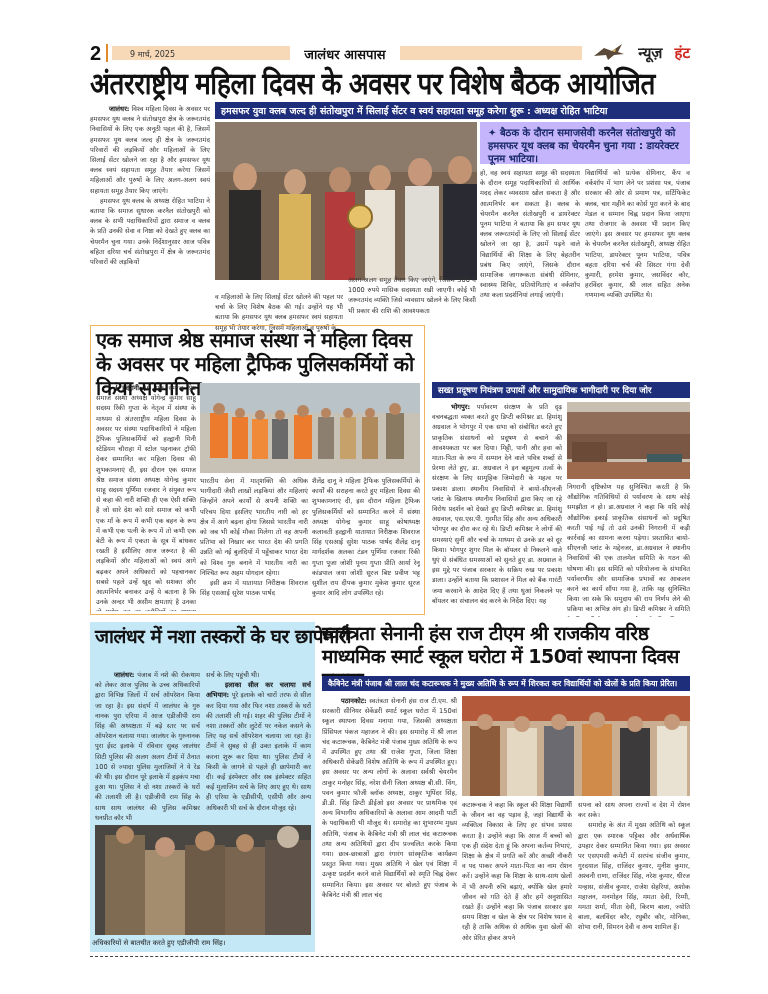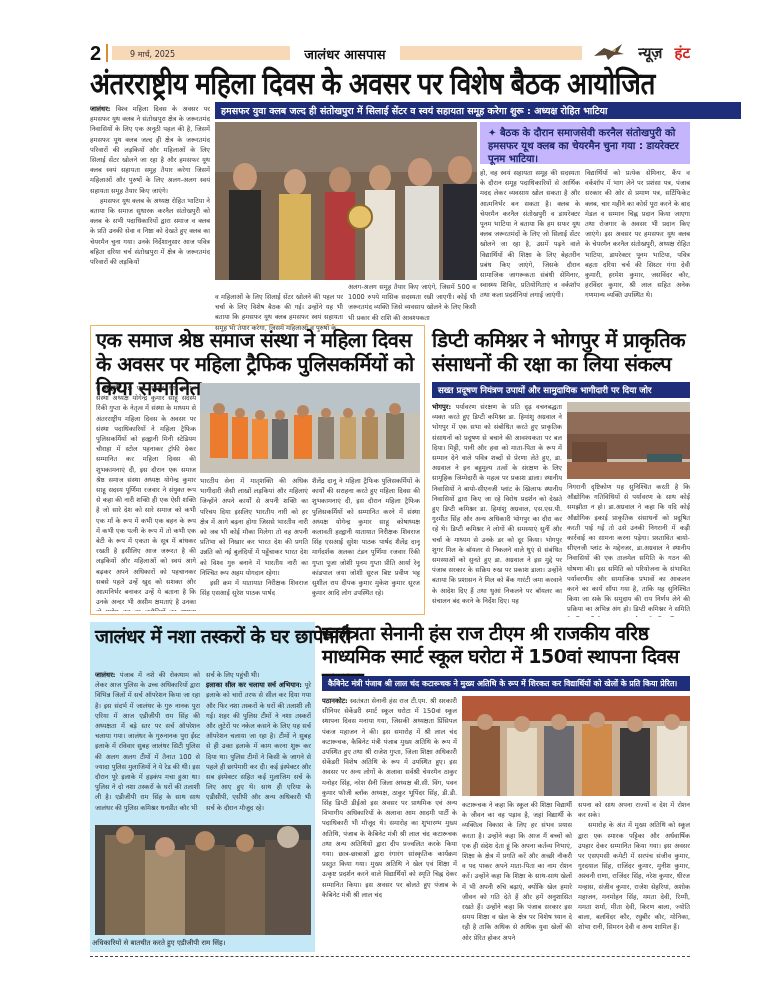--- a/index.html
+++ b/index.html
@@ -16,21 +16,21 @@
   .mh-section { position:absolute; left: 200px; top: 5px; width: 110px; text-align:center; font: bold 13px "DejaVu Sans", sans-serif; color:#111; background:#fff; }
   .mh-logo { position:absolute; right: 0; top: 0; height: 24px; display:flex; align-items:center; gap:12px; }
   .mh-logo .bird { width: 34px; height: 20px; }
   .mh-logo .n1 { font: bold 15px "DejaVu Sans", sans-serif; color:#222; }
   .mh-logo .n2 { font: bold 15px "DejaVu Sans", sans-serif; color:#d0271e; }
 
   .hl-xl { font: bold 30px "DejaVu Sans Condensed","DejaVu Sans", sans-serif; color:#111; letter-spacing:-0.5px; line-height: 36px; transform-origin: left top; }
   .hl-l { font: bold 20px "DejaVu Sans", sans-serif; color:#111; line-height: 24px; letter-spacing:-0.5px; }
   .subbar { background: #1f2e7a; color: #fff; font: bold 9.5px "DejaVu Sans", sans-serif; padding: 2px 6px; white-space: nowrap; overflow: hidden; }
   .bodytext { font: 6.6px/10.2px "DejaVu Sans", sans-serif; color:#333; text-align: justify; overflow: hidden; }
-  .bodytext b { color:#111; }
+  .bodytext b { color:#111;margin-left:19px; }
   .photo { background: linear-gradient(160deg,#6b5a4a 0%, #a58d75 30%, #c9b49a 50%, #5e4a3c 75%, #8a7662 100%); overflow:hidden; }
   .photo.orange { background: linear-gradient(180deg,#b9c6cf 0%, #d1c8b8 25%, #e7823a 45%, #efa15e 60%, #8d8d8d 80%, #b7b0a5 100%); }
   .photo.hall { background: linear-gradient(180deg,#d8d2c8 0%, #b98f6c 30%, #7a5a46 55%, #a97d5c 75%, #c0b2a2 100%); }
   .photo.police { background: linear-gradient(180deg,#3e3c3a 0%, #6d6458 30%, #8d7b63 55%, #5d5247 75%, #a19686 100%); }
   .photo.school { background: linear-gradient(180deg,#c3b29a 0%, #e6c9a4 25%, #b75f3b 45%, #d6a67a 60%, #7f6a58 85%, #bfae98 100%); }
   .caption { font: 7px "DejaVu Sans", sans-serif; color:#222; }
   .cyanbox { background:#c5e8f7; }
   .ltblue-callout { background: #c4b5fd; color:#1b2a6b; font: bold 10px/13px "DejaVu Sans", sans-serif; padding: 4px 8px; }
   .orange-border { border: 1.5px solid #f2b35e; }
   .dashed { border-top: 1px dashed #444; }
@@ -55,21 +55,21 @@
       <span class="n2">हंट</span>
     </div>
   </div>
 
   <div class="abs hl-xl" style="left:0; top:26px; width:600px; white-space:nowrap; transform: scaleX(0.87);">अंतरराष्ट्रीय महिला दिवस के अवसर पर विशेष बैठक आयोजित</div>
   <div class="abs bodytext" style="left:0; top:64px; width:120px; height:210px;">
     <b>जालंधर:</b>
     <span>विश्व महिला दिवस के अवसर पर हमसफर यूथ क्लब ने संतोखपुरा क्षेत्र के जरूरतमंद निवासियों के लिए एक अनूठी पहल की है, जिसमें हमसफर यूथ क्लब जल्द ही क्षेत्र के जरूरतमंद परिवारों की लड़कियों और महिलाओं के लिए सिलाई सेंटर खोलने जा रहा है और हमसफर यूथ क्लब स्वयं सहायता समूह तैयार करेगा जिसमें महिलाओं और पुरुषों के लिए अलग-अलग स्वयं सहायता समूह तैयार किए जाएंगे।</span><br>
     <span style="display:inline-block; width:10px;"></span><span>हमसफर यूथ क्लब के अध्यक्ष रोहित भाटिया ने बताया कि समाज सुधारक करनैल संतोखपुरी को क्लब के सभी पदाधिकारियों द्वारा समाज व क्लब के प्रति उनकी सेवा व निष्ठा को देखते हुए क्लब का चेयरमैन चुना गया। उनके निर्देशानुसार आज पवित्र बहिता दरिया चर्च संतोखपुरा में क्षेत्र के जरूरतमंद परिवारों की लड़कियों</span>
   </div>
-  <div class="abs subbar" style="left:125px; top:62px; width:526px; height:17px;">हमसफर युवा क्लब जल्द ही संतोखपुरा में सिलाई सेंटर व स्वयं सहायता समूह करेगा शुरू : अध्यक्ष रोहित भाटिया</div>
+  <div class="abs subbar" style="left:125px; top:62px; width:475px; height:17px;">हमसफर युवा क्लब जल्द ही संतोखपुरा में सिलाई सेंटर व स्वयं सहायता समूह करेगा शुरू : अध्यक्ष रोहित भाटिया</div>
   <div class="abs photo" style="left:125px; top:82px; width:262px; height:158px;">
     <svg width="262" height="158">
       <rect x="0" y="0" width="262" height="158" fill="#7a6452"></rect>
       <rect x="0" y="0" width="262" height="50" fill="#8c7b6a"></rect>
       <ellipse cx="30" cy="55" rx="12" ry="14" fill="#c79a7a"></ellipse>
         <rect x="14" y="68" width="32" height="90" fill="#2d2a2a"></rect>
       <ellipse cx="80" cy="60" rx="11" ry="13" fill="#c9a07f"></ellipse>
         <rect x="64" y="72" width="32" height="86" fill="#d9b35c"></rect>
       <ellipse cx="125" cy="58" rx="11" ry="13" fill="#b88c6d"></ellipse>
         <rect x="110" y="70" width="30" height="88" fill="#b33b3b"></rect>
@@ -82,21 +82,21 @@
       <circle cx="145" cy="95" r="12" fill="#e6c36a" stroke="#8a6b2a" stroke-width="2"></circle>
     </svg>
   </div>
   <div class="abs ltblue-callout" style="left:390px; top:82px; width:210px; height:42px;">
     <span style="color:#1b2a6b;">✦</span>
     <span>बैठक के दौरान समाजसेवी करनैल संतोखपुरी को हमसफर यूथ क्लब का चेयरमैन चुना गया : डायरेक्टर पूनम भाटिया।</span>
   </div>
   <div class="abs bodytext" style="left:390px; top:128px; width:100px; height:145px;">हो, वह स्वयं सहायता समूह की सदस्यता के दौरान समूह पदाधिकारियों से आर्थिक मदद लेकर व्यवसाय खोल सकता है और आत्मनिर्भर बन सकता है। क्लब के चेयरमैन करनैल संतोखपुरी व डायरेक्टर पूनम भाटिया ने बताया कि हम सफर यूथ क्लब जरूरतमंदों के लिए जो सिलाई सेंटर खोलने जा रहा है, उसमें पढ़ने वाले विद्यार्थियों की शिक्षा के लिए बेहतरीन प्रबंध किए जाएंगे, जिसके दौरान सामाजिक जागरूकता संबंधी सेमिनार, स्वास्थ्य शिविर, प्रतियोगिताएं व वर्कशॉप तथा कला प्रदर्शनियां लगाई जाएंगी।</div>
   <div class="abs bodytext" style="left:495px; top:128px; width:105px; height:145px;">विद्यार्थियों को प्रत्येक सेमिनार, कैंप व वर्कशॉप में भाग लेने पर प्रशंसा पत्र, पंजाब सरकार की ओर से प्रमाण पत्र, सर्टिफिकेट क्लब, चार महीने का कोर्स पूरा करने के बाद मेडल व सम्मान चिह्न प्रदान किया जाएगा तथा रोजगार के अवसर भी प्रदान किए जाएंगे। इस अवसर पर हमसफर यूथ क्लब के चेयरमैन करनैल संतोखपुरी, अध्यक्ष रोहित भाटिया, डायरेक्टर पूनम भाटिया, पवित्र बहता दरिया चर्च की सिस्टर गंगा देवी कुमारी, हरमेश कुमार, जसविंदर कौर, हरविंदर कुमार, श्री लाल सहित अनेक गणमान्य व्यक्ति उपस्थित थे।</div>
   <div class="abs bodytext" style="left:125px; top:252px; width:128px; height:40px;">व महिलाओं के लिए सिलाई सेंटर खोलने की पहल पर चर्चा के लिए विशेष बैठक की गई। उन्होंने यह भी बताया कि हमसफर यूथ क्लब हमसफर स्वयं सहायता समूह भी तैयार करेगा, जिसमें महिलाओं व पुरुषों के</div>
-  <div class="abs bodytext" style="left:258px; top:242px; width:128px; height:40px;">अलग-अलग समूह तैयार किए जाएंगे, जिसमें 500 व 1000 रुपये मासिक सदस्यता रखी जाएगी। कोई भी जरूरतमंद व्यक्ति जिसे व्यवसाय खोलने के लिए किसी भी प्रकार की राशि की आवश्यकता</div>
+  <div class="abs bodytext" style="left:258px; top:235px; width:128px; height:40px;">अलग-अलग समूह तैयार किए जाएंगे, जिसमें 500 व 1000 रुपये मासिक सदस्यता रखी जाएगी। कोई भी जरूरतमंद व्यक्ति जिसे व्यवसाय खोलने के लिए किसी भी प्रकार की राशि की आवश्यकता</div>
 
   <div class="abs orange-border" style="left:0; top:285px; width:335px; height:290px;"></div>
   <div class="abs hl-l" style="left:6px; top:288px; width:325px; height:50px;">एक समाज श्रेष्ठ समाज संस्था ने महिला दिवस के अवसर पर महिला ट्रैफिक पुलिसकर्मियों को किया सम्मानित</div>
   <div class="abs bodytext" style="left:6px; top:343px; width:100px; height:228px;">
     <b>( हल्द्वानी ):-</b>
     <span>एक समाज श्रेष्ठ समाज संस्था अध्यक्ष योगेन्द्र कुमार साहू सदस्य रिंकी गुप्ता के नेतृत्व में संस्था के माध्यम से अंतरराष्ट्रीय महिला दिवस के अवसर पर संस्था पदाधिकारियों ने महिला ट्रैफिक पुलिसकर्मियों को हल्द्वानी मिनी स्टेडियम चौराहा में स्टोल पहनाकर ट्रॉफी देकर सम्मानित कर महिला दिवस की शुभकामनाएं दी, इस दौरान एक समाज श्रेष्ठ समाज संस्था अध्यक्ष योगेन्द्र कुमार साहू सदस्य पूर्णिमा रजवार ने संयुक्त रूप से कहा की नारी शक्ति ही एक ऐसी शक्ति है जो सारे देश को सारे समाज को कभी एक माँ के रूप में कभी एक बहन के रूप में कभी एक पत्नी के रूप में तो कभी एक बेटी के रूप में एकता के सूत्र में बांधकर रखती है इसीलिए आज जरूरत है की लड़कियों और महिलाओं को स्वयं आगे बढ़कर अपने अधिकारों को पहचानकर सबसे पहले उन्हें खुद को सशक्त और आत्मनिर्भर बनाकर उन्हें ये बताना है कि उनके अन्दर भी असीम क्षमताएं है उनका वो प्रयोग कर हर चुनौतियों का सामना करने में पूर्ण रूप से सक्षम है क्योंकि</span>
   </div>
   <div class="abs photo orange" style="left:110px; top:343px; width:220px; height:90px;">
     <svg width="220" height="90">
       <rect width="220" height="90" fill="#c7c1b6"></rect>
@@ -122,21 +122,20 @@
           <circle cx="195" cy="26" r="6" fill="#b7855f"></circle>
       </g>
     </svg>
   </div>
   <div class="abs bodytext" style="left:110px; top:436px; width:108px; height:135px;">
     <span>भारतीय सेना में मातृशक्ति की अधिक भागीदारी जैसी लाखों लड़कियां और महिलाएं जिन्होंने अपने कार्यों से अपनी शक्ति का परिचय दिया इसलिए भारतीय नारी को हर क्षेत्र में आगे बढ़ना होगा जिससे भारतीय नारी को जब भी कोई मौका मिलेगा तो वह अपनी प्रतिभा को निखार कर भारत देश की प्रगति उन्नति को नई बुलंदियों में पहुँचाकर भारत देश को विश्व गुरु बनाने में भारतीय नारी का निश्चित रूप अहम योगदान रहेगा।</span><br>
     <span style="display:inline-block; width:10px;"></span><span>इसी क्रम में यातायात निरीक्षक शिवराज सिंह एसआई सुरेश पाठक पार्षद</span>
   </div>
   <div class="abs bodytext" style="left:222px; top:436px; width:108px; height:135px;">शैलेंद्र दानू ने महिला ट्रैफिक पुलिसकर्मियों के कार्यों की सराहना करते हुए महिला दिवस की शुभकामनाएं दी, इस दौरान महिला ट्रैफिक पुलिसकर्मियों को सम्मानित करने में संस्था अध्यक्ष योगेन्द्र कुमार साहू कोषाध्यक्ष कलावती हल्द्वानी यातायात निरीक्षक शिवराज सिंह एसआई सुरेश पाठक पार्षद शैलेंद्र दानू मार्गदर्शक अलका टंडन पूर्णिमा रजवार रिंकी गुप्ता पूजा जोशी पूनम गुप्ता प्रीति आर्या रेनू कांडपाल जया जोशी सूरज बिष्ट प्रवीण भट्ट सुशील राय दीपक कुमार मुकेश कुमार सूरज कुमार आदि लोग उपस्थित रहे।</div>
 
-  <div class="abs hl-l" style="left:342px; top:288px; width:258px; height:50px;">डिप्टी कमिश्नर ने भोगपुर में प्राकृतिक संसाधनों की रक्षा का लिया संकल्प</div>
   <div class="abs subbar" style="left:342px; top:342px; width:258px; height:16px; font-size:8.6px;">सख्त प्रदूषण नियंत्रण उपायों और सामुदायिक भागीदारी पर दिया जोर</div>
   <div class="abs bodytext" style="left:342px; top:362px; width:130px; height:215px;">
     <b>भोगपुर:</b>
     <span>पर्यावरण संरक्षण के प्रति दृढ़ वचनबद्धता व्यक्त करते हुए डिप्टी कमिश्नर डा. हिमांशु अग्रवाल ने भोगपुर में एक सभा को संबोधित करते हुए प्राकृतिक संसाधनों को प्रदूषण से बचाने की आवश्यकता पर बल दिया। मिट्टी, पानी और हवा को माता-पिता के रूप में सम्मान देने वाले पवित्र शब्दों से प्रेरणा लेते हुए, डा. अग्रवाल ने इन बहुमूल्य तत्वों के संरक्षण के लिए सामूहिक जिम्मेदारी के महत्व पर प्रकाश डाला। स्थानीय निवासियों ने बायो-सीएनजी प्लांट के खिलाफ स्थानीय निवासियों द्वारा किए जा रहे विरोध प्रदर्शन को देखते हुए डिप्टी कमिश्नर डा. हिमांशु अग्रवाल, एस.एस.पी. गुरमीत सिंह और अन्य अधिकारी भोगपुर का दौरा कर रहे थे। डिप्टी कमिश्नर ने लोगों की समस्याएं सुनीं और चर्चा के माध्यम से उनके डर को दूर किया। भोगपुर शुगर मिल के बॉयलर से निकलने वाले धुएं से संबंधित समस्याओं को सुनते हुए डा. अग्रवाल ने इस मुद्दे पर पंजाब सरकार के सक्रिय रुख पर प्रकाश डाला। उन्होंने बताया कि प्रशासन ने मिल को बैंक गारंटी जमा करवाने के आदेश दिए हैं तथा धुआं निकलने पर बॉयलर का संचालन बंद करने के निर्देश दिए। यह</span>
   </div>
   <div class="abs photo hall" style="left:477px; top:362px; width:123px; height:77px;">
     <svg width="123" height="77">
       <rect width="123" height="77" fill="#c9bfb1"></rect>
       <rect y="10" width="123" height="22" fill="#8f6d58"></rect>
       <rect y="32" width="123" height="25" fill="#7a5645"></rect>

